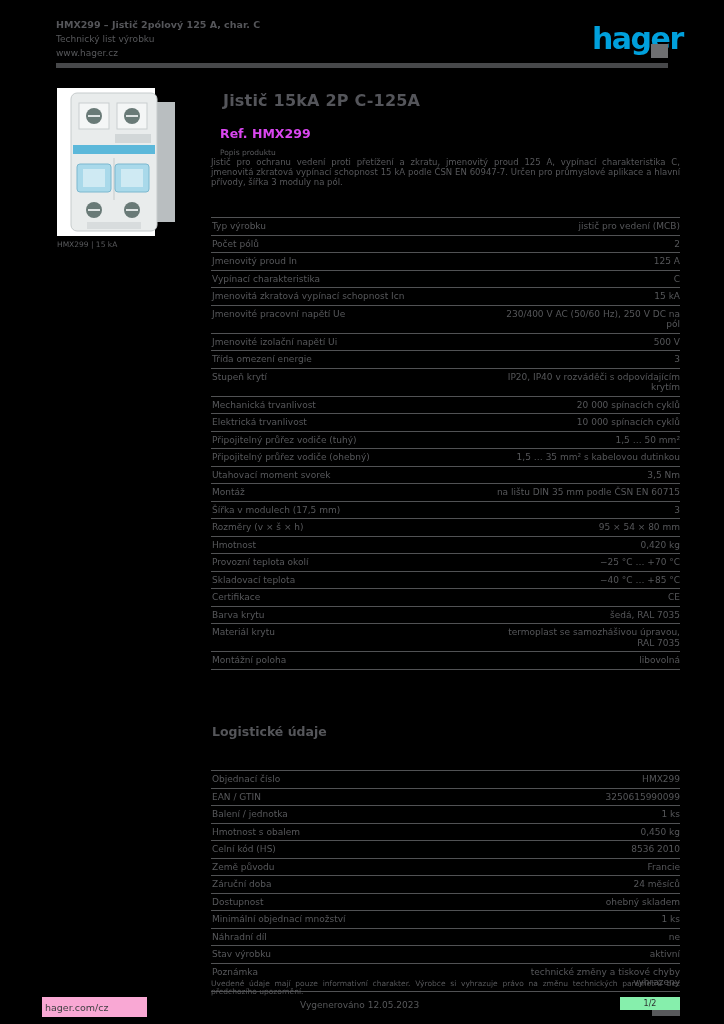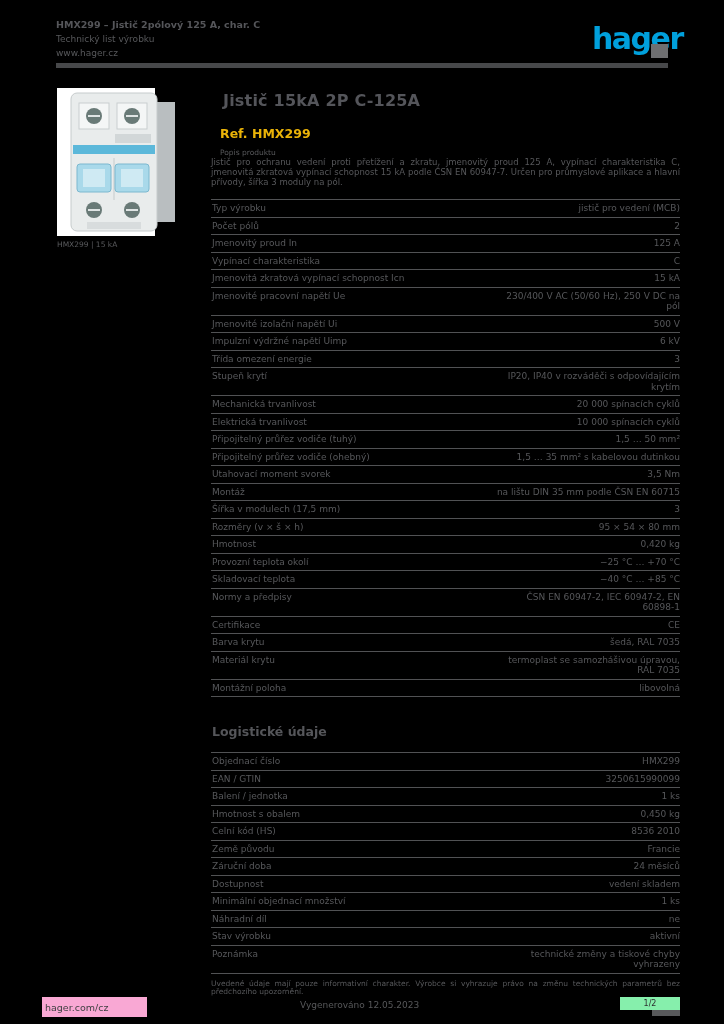--- a/index.html
+++ b/index.html
@@ -17,27 +17,27 @@
   .rule{position:absolute;left:56px;top:63px;width:612px;height:5px;background:#47484a;}
 
   
   .photo-bg{position:absolute;left:57px;top:88px;width:98px;height:148px;background:#fff;}
   .photo-svg{position:absolute;left:57px;top:88px;width:126px;height:148px;}
   .caption{position:absolute;left:57px;top:240px;font-size:7.5px;color:#5a5b5e;white-space:nowrap;}
 
   
   .title{position:absolute;left:219px;top:87px;font-size:16px;font-weight:bold;
          color:#54555a;white-space:nowrap;letter-spacing:.2px;}
-  .ref{position:absolute;left:220px;top:126px;font-size:12.5px;font-weight:bold;color:#eab308;}
+  .ref{position:absolute;left:220px;top:126px;font-size:12.5px;font-weight:bold;color:#d946ef;}
   .seclabel{position:absolute;left:220px;top:148px;font-size:7.5px;color:#58595c;}
   .desc{position:absolute;left:211px;top:157px;width:469px;margin:0;
         font-size:8.5px;line-height:10px;color:#56575a;text-align:justify;}
 
   
-  .table{position:absolute;left:211px;width:469px;border-top:1px solid #515254;}
+  .table{position:absolute;left:211px;width:469px;border-top:1px solid #515254;margin-top:18px;}
   .tableA{top:199px;}
   .tableB{top:752px;}
   .row{display:flex;justify-content:space-between;align-items:flex-start;
        padding:3px 0 3px 1px;border-bottom:1px solid #515254;}
   .lbl{font-size:9px;line-height:10.5px;color:#57585b;padding-right:8px;white-space:nowrap;}
   .val{font-size:9px;line-height:10.5px;color:#56575a;text-align:right;max-width:185px;}
 
   .h2{position:absolute;left:212px;top:724px;font-size:12.5px;font-weight:bold;
       color:#55565a;white-space:nowrap;}
 
@@ -120,24 +120,20 @@
       </div>
       <div class="row" data-interactable="false">
         <span class="lbl" data-interactable="false">Jmenovité pracovní napětí Ue</span>
         <span class="val" data-interactable="false">230/400 V AC (50/60 Hz), 250 V DC na pól</span>
       </div>
       <div class="row" data-interactable="false">
         <span class="lbl" data-interactable="false">Jmenovité izolační napětí Ui</span>
         <span class="val" data-interactable="false">500 V</span>
       </div>
       <div class="row" data-interactable="false">
-        <span class="lbl" data-interactable="false">Impulzní výdržné napětí Uimp</span>
-        <span class="val" data-interactable="false">6 kV</span>
-      </div>
-      <div class="row" data-interactable="false">
         <span class="lbl" data-interactable="false">Třída omezení energie</span>
         <span class="val" data-interactable="false">3</span>
       </div>
       <div class="row" data-interactable="false">
         <span class="lbl" data-interactable="false">Stupeň krytí</span>
         <span class="val" data-interactable="false">IP20, IP40 v rozváděči s odpovídajícím krytím</span>
       </div>
       <div class="row" data-interactable="false">
         <span class="lbl" data-interactable="false">Mechanická trvanlivost</span>
         <span class="val" data-interactable="false">20 000 spínacích cyklů</span>
@@ -176,24 +172,20 @@
       </div>
       <div class="row" data-interactable="false">
         <span class="lbl" data-interactable="false">Provozní teplota okolí</span>
         <span class="val" data-interactable="false">−25 °C … +70 °C</span>
       </div>
       <div class="row" data-interactable="false">
         <span class="lbl" data-interactable="false">Skladovací teplota</span>
         <span class="val" data-interactable="false">−40 °C … +85 °C</span>
       </div>
       <div class="row" data-interactable="false">
-        <span class="lbl" data-interactable="false">Normy a předpisy</span>
-        <span class="val" data-interactable="false">ČSN EN 60947-2, IEC 60947-2, EN 60898-1</span>
-      </div>
-      <div class="row" data-interactable="false">
         <span class="lbl" data-interactable="false">Certifikace</span>
         <span class="val" data-interactable="false">CE</span>
       </div>
       <div class="row" data-interactable="false">
         <span class="lbl" data-interactable="false">Barva krytu</span>
         <span class="val" data-interactable="false">šedá, RAL 7035</span>
       </div>
       <div class="row" data-interactable="false">
         <span class="lbl" data-interactable="false">Materiál krytu</span>
         <span class="val" data-interactable="false">termoplast se samozhášivou úpravou, RAL 7035</span>
@@ -229,21 +221,21 @@
       <div class="row" data-interactable="false">
         <span class="lbl" data-interactable="false">Země původu</span>
         <span class="val" data-interactable="false">Francie</span>
       </div>
       <div class="row" data-interactable="false">
         <span class="lbl" data-interactable="false">Záruční doba</span>
         <span class="val" data-interactable="false">24 měsíců</span>
       </div>
       <div class="row" data-interactable="false">
         <span class="lbl" data-interactable="false">Dostupnost</span>
-        <span class="val" data-interactable="false">vedení skladem</span>
+        <span class="val" data-interactable="false">ohebný skladem</span>
       </div>
       <div class="row" data-interactable="false">
         <span class="lbl" data-interactable="false">Minimální objednací množství</span>
         <span class="val" data-interactable="false">1 ks</span>
       </div>
       <div class="row" data-interactable="false">
         <span class="lbl" data-interactable="false">Náhradní díl</span>
         <span class="val" data-interactable="false">ne</span>
       </div>
       <div class="row" data-interactable="false">

